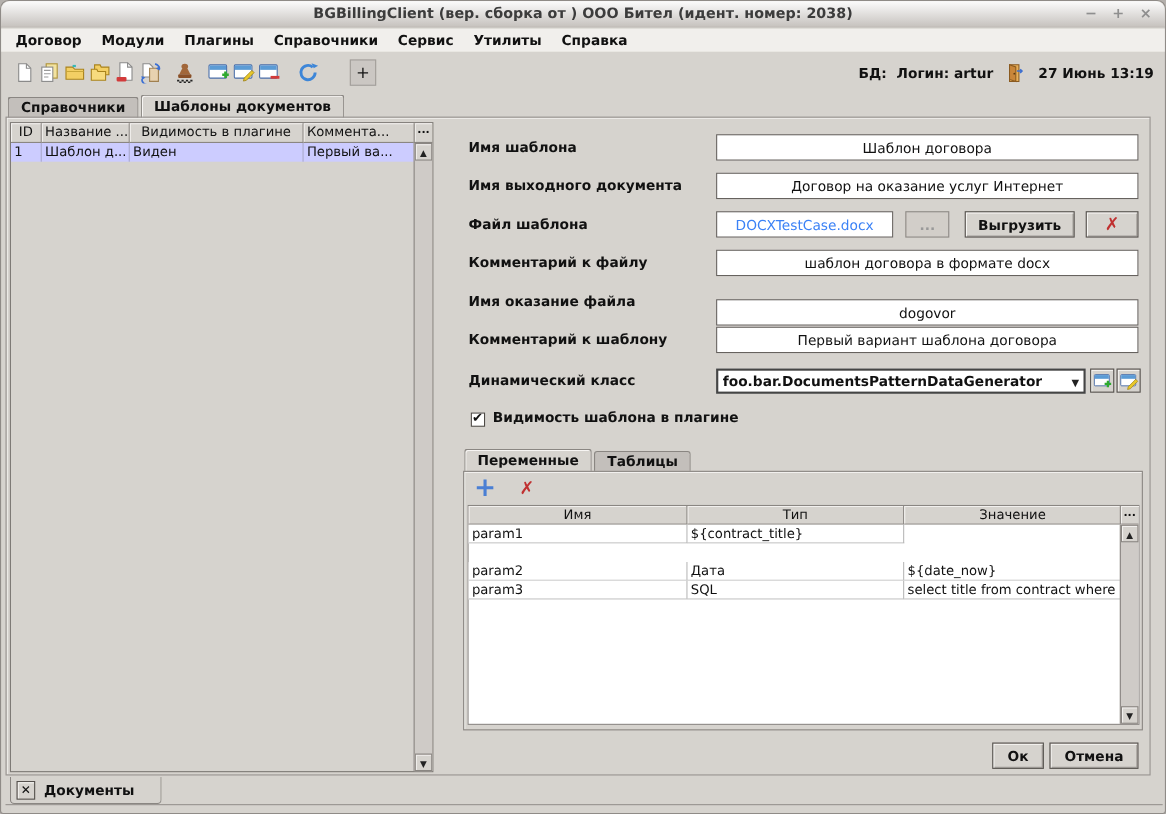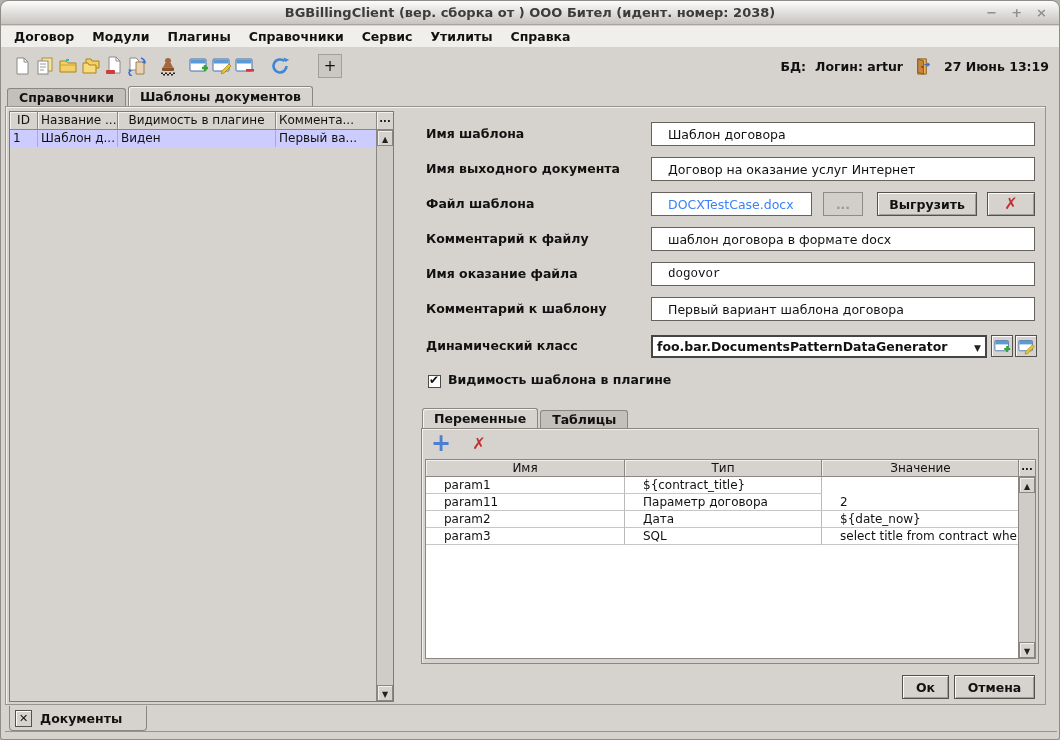--- a/index.html
+++ b/index.html
@@ -62,21 +62,21 @@
   
   .vscroll{position:absolute;right:0;width:17px;background:#cfcbc7;border-left:1px solid #8a8682;}
   .sbtn{position:absolute;left:0;width:16px;height:16px;background:#d6d3ce;
     border:1px solid #8a8682;box-shadow:inset 1px 1px 0 #f2f0ee;
     display:flex;align-items:center;justify-content:center;}
   
   .flabel{position:absolute;left:425px;height:24px;line-height:24px;font-weight:bold;
     font-size:12.5px;white-space:nowrap;}
   .finput{position:absolute;left:650px;width:384px;height:24px;background:#fff;
     border:1px solid #66625e;padding:0 16px;font-family:"DejaVu Sans",sans-serif;
-    font-size:12.5px;color:#111;}
+    font-size:12.5px;color:#111;text-align:center;}
   .finput:disabled{color:#3b82f6;background:#fff;}
   .btn{background:#d6d3ce;border:1px solid #55514d;box-shadow:inset 1px 1px 0 #fbfaf8,inset -1px -1px 0 #a09c98;
     font-family:"DejaVu Sans",sans-serif;font-weight:bold;font-size:12.5px;
     display:flex;align-items:center;justify-content:center;}
   .btn.disabled{color:#999;border-color:#8e8a86;box-shadow:none;background:#d2cec9;}
   .x-red::before{content:"✗";color:#c03030;font-weight:bold;font-size:16px;line-height:1;}
   .class-combo{position:absolute;left:650px;top:334px;width:336px;height:23px;}
   .mini-btn{position:absolute;width:22px;height:22px;background:#d6d3ce;border:1px solid #55514d;
     box-shadow:inset 1px 1px 0 #fbfaf8;display:flex;align-items:center;justify-content:center;}
   .checkbox{position:absolute;left:427px;top:374px;width:13px;height:13px;background:#fff;
@@ -89,21 +89,21 @@
     border:1px solid #8a8682;box-shadow:inset 1px 1px 0 #f2f0ee;background:#d6d3ce;}
   .plus-blue::before{content:"+";color:#4a7fd4;font-size:24px;font-weight:900;line-height:1;}
   .itool{position:absolute;display:flex;align-items:center;justify-content:center;width:24px;height:22px;}
   
   .vtable{position:absolute;left:424px;top:458px;width:611px;height:200px;background:#fff;
     border:1px solid #8a8682;text-decoration:underline;}
   .vt-head{position:absolute;left:0;top:0;width:594px;height:17px;display:grid;
     grid-template-columns:199px 197px 1fr;}
   .vt-row{position:absolute;left:0;width:594px;height:17px;display:grid;
     grid-template-columns:199px 197px 1fr;background:#fff;}
-  .vcell{font-size:12px;line-height:16px;padding:0 18px;overflow:hidden;white-space:nowrap;
+  .vcell{font-size:12px;line-height:16px;padding:0 3px;overflow:hidden;white-space:nowrap;
     border-right:1px solid #b9b9b9;border-bottom:1px solid #c6c6c6;}
   .vh{line-height:16px;height:17px;}
   
   .okbtn{position:absolute;left:901px;top:674px;width:47px;height:24px;}
   .cancelbtn{position:absolute;left:953px;top:674px;width:81px;height:24px;}
   
   .bline{position:absolute;left:4px;top:730px;width:1052px;height:1px;background:#97938f;}
   .btab{position:absolute;left:8px;top:705px;width:138px;height:25px;background:#d6d3ce;
     border:1px solid #8a8682;border-top:none;border-radius:0 0 4px 4px;
     display:flex;align-items:center;gap:8px;padding-left:5px;}
@@ -272,21 +272,21 @@
   <div class="btn disabled" style="position:absolute;left:822px;top:191px;width:40px;height:24px;">...</div>
   <div class="btn" style="position:absolute;left:876px;top:191px;width:100px;height:24px;">Выгрузить</div>
   <div class="btn" style="position:absolute;left:986px;top:191px;width:48px;height:24px;">
       <span class="x-red"></span>
     </div>
 
   <div class="flabel" style="top:226px;">Комментарий к файлу</div>
   <input class="finput" style="top: 226px;" value="шаблон договора в формате docx">
 
   <div class="flabel" style="top:261px;">Имя оказание файла</div>
-  <input class="finput" style="top: 261px; font-family: Liberation Mono, monospace;" value="dogovor">
+  <input class="finput" style="top: 271px;" value="dogovor">
 
   <div class="flabel" style="top:296px;">Комментарий к шаблону</div>
   <input class="finput" style="top: 296px;" value="Первый вариант шаблона договора">
 
   <div class="flabel" style="top:333px;">Динамический класс</div>
   <span class="combo class-combo">
     <span>foo.bar.DocumentsPatternDataGenerator</span>
     <span class="sp"></span>
     <span class="i-down"></span>
   </span>
@@ -326,25 +326,20 @@
       <div class="hcell vh">Имя</div>
       <div class="hcell vh">Тип</div>
       <div class="hcell vh">Значение</div>
     </div>
     <div class="corner-btn" style="height:17px;">...</div>
 
     <div class="vt-row" style="top:17px;">
       <div class="vcell">param1</div>
       <div class="vcell">${contract_title}</div>
     </div>
-    <div class="vt-row" style="top:34px;">
-      <div class="vcell">param11</div>
-      <div class="vcell">Параметр договора</div>
-      <div class="vcell">2</div>
-    </div>
     <div class="vt-row" style="top:51px;">
       <div class="vcell">param2</div>
       <div class="vcell">Дата</div>
       <div class="vcell">${date_now}</div>
     </div>
     <div class="vt-row" style="top:68px;">
       <div class="vcell">param3</div>
       <div class="vcell">SQL</div>
       <div class="vcell">select title from contract where ...</div>
     </div>

